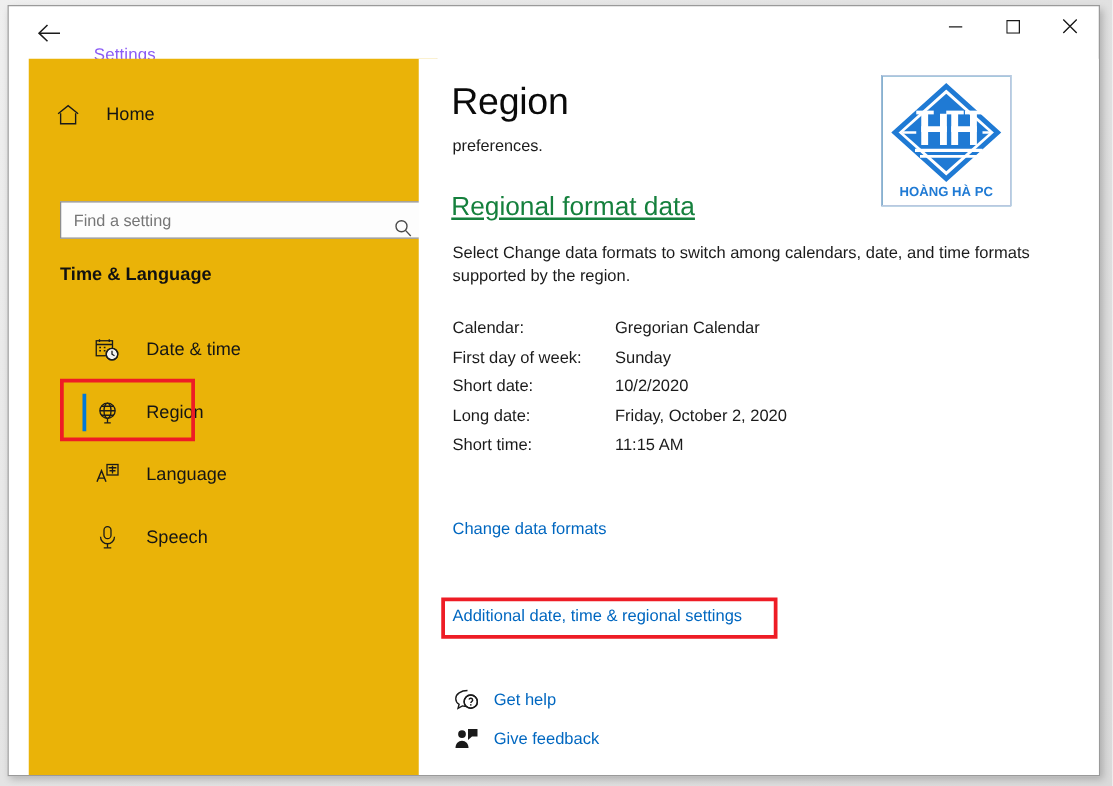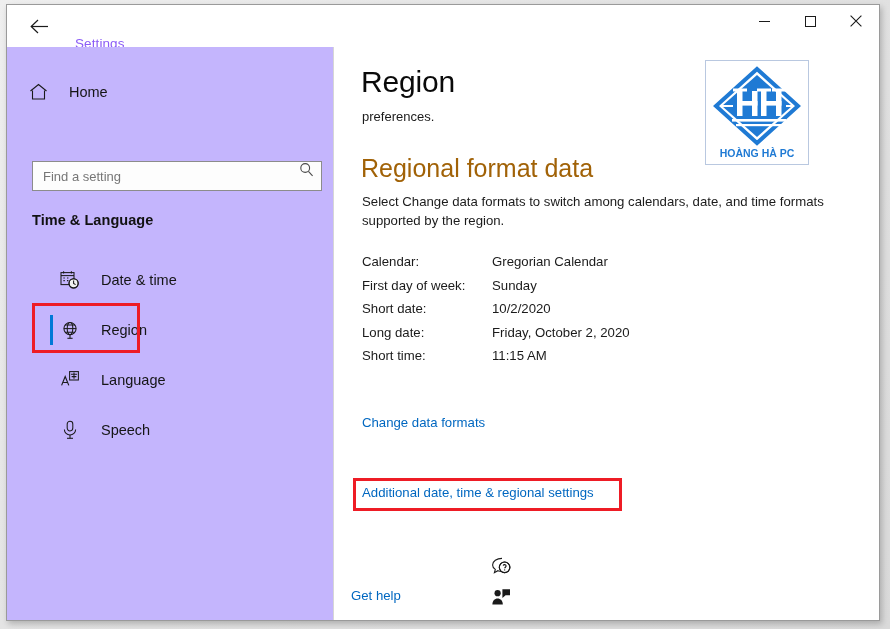--- a/index.html
+++ b/index.html
@@ -69,24 +69,24 @@
     background: transparent;
     border: none;
   }
   #wc-min  { right: 92px; }
   #wc-max  { right: 46px; }
   #wc-close{ right: 0px; }
 
   
   #sidebar {
     position: absolute;
-    left: 0; top: 42px;
+    left: 16px; top: 42px;
     width: 327px;
     height: 575px;
-    background: #c4b5fd;
+    background: #eab308;
     border-right: 1px solid #d6d6d6;
   }
 
   #home-row {
     position: absolute;
     left: 0; top: 26px;
     width: 100%;
     height: 38px;
     display: flex;
     align-items: center;
@@ -106,21 +106,21 @@
 
   
   #search-wrap {
     position: absolute;
     left: 25px; top: 114px;
     width: 290px;
     height: 30px;
     background: #fdfdfd;
     border: 1px solid #8c8c8c;
     display: flex;
-    align-items: flex-start;
+    align-items: flex-end;
     cursor: text;
   }
   #search-input {
     flex: 1 1 auto;
     border: none;
     outline: none;
     background: transparent;
     font-family: "Liberation Sans", sans-serif;
     font-size: 13px;
     color: #2b2b2b;
@@ -223,23 +223,24 @@
     width: 104px;
     height: 105px;
     background: #0369a1;
     border: 1px solid #b9c8e0;
   }
   #brand-logo svg { display: block; }
 
   #h2-format {
     position: absolute;
     left: 26px; top: 107px;
-    font-size: 25px;
+    font-size: 21px;
     font-weight: 300;
-    color: #a16207;
+    color: #15803d;
+    text-decoration: underline;
   }
   #format-desc {
     position: absolute;
     left: 27px; top: 145px;
     width: 470px;
     font-size: 13.2px;
     line-height: 19px;
     color: #1b1b1b;
   }
 
@@ -302,23 +303,23 @@
   }
 
   
   #footer-links {
     position: absolute;
     left: 16px; top: 497px;
     width: 300px;
   }
   .foot-row {
     display: flex;
+    align-items: center;
     height: 31px;
     cursor: pointer;
-    flex-direction: column;
   }
   .foot-ico {
     flex: 0 0 44px;
     display: flex; align-items: center; justify-content: center;
     color: #1a1a1a;
   }
   .foot-label { font-size: 13.2px; }
 </style>
 </head>
 <body>

